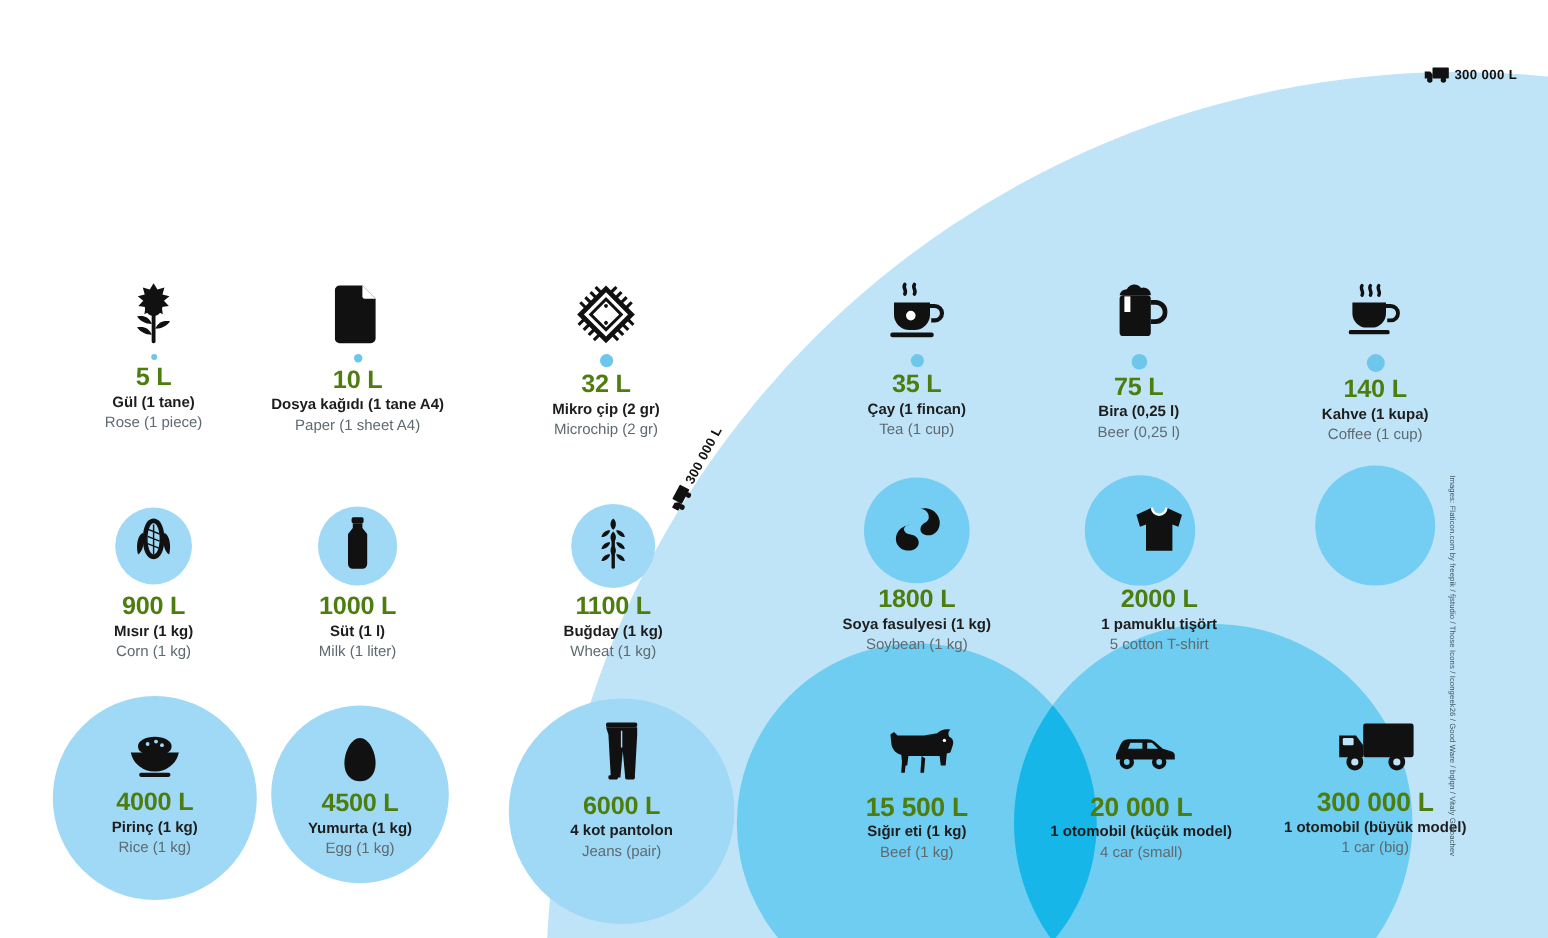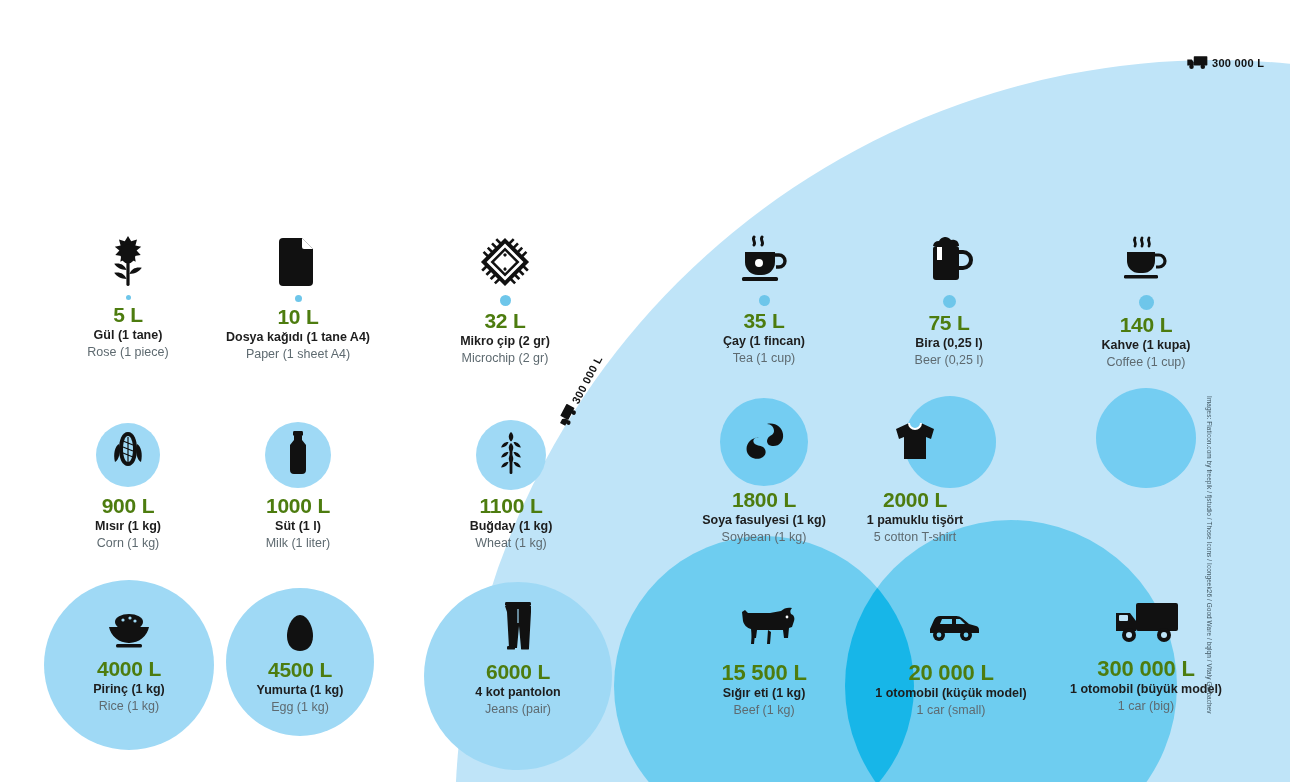--- a/index.html
+++ b/index.html
@@ -309,21 +309,21 @@
       <svg width="46" height="42" viewBox="0 0 46 42" fill="#111">
         <path d="M26 3c8-2 15 3 16 10s-4 13-11 12c-5-.7-6-5-4-8s6-3 6-7-3-7-7-7z"></path>
         <path d="M18 16c-9 1-14 8-12 15 2 6 10 9 16 5 4-3 3-8 0-10s-7-1-9-4 1-6 5-6z"></path>
       </svg>
     </div>
     <div class="amount" style="margin-top:4px;">1800 L</div>
     <div class="label-tr">Soya fasulyesi (1 kg)</div>
     <div class="label-en">Soybean (1 kg)</div>
   </div>
 
-  <div class="item" id="item-10" style="left:815px;top:400px;text-align:center;">
+  <div class="item" id="item-10" style="left:866px;top:400px;text-align:center;">
     <div class="icon" style="height:84px;align-items:center;">
       <svg width="46" height="42" viewBox="0 0 46 42" fill="#111">
         <path d="M17 2L4 8l3 10 5-2v22h22V16l5 2 3-10L29 2a6 6 0 0 1-12 0z"></path>
         <path d="M17 2a6 6 0 0 0 12 0" stroke="#fff" stroke-width="2" fill="none"></path>
       </svg>
     </div>
     <div class="amount" style="margin-top:4px;">2000 L</div>
     <div class="label-tr">1 pamuklu tişört</div>
     <div class="label-en">5 cotton T-shirt</div>
   </div>
@@ -391,21 +391,21 @@
         <path d="M22 10h10v5H20z" fill="#6ecdf0"></path>
         <path d="M36 10h4l5 5H36z" fill="#6ecdf0"></path>
         <circle cx="19" cy="26" r="6"></circle>
         <circle cx="19" cy="26" r="2.4" fill="#6ecdf0"></circle>
         <circle cx="46" cy="26" r="6"></circle>
         <circle cx="46" cy="26" r="2.4" fill="#6ecdf0"></circle>
       </svg>
     </div>
     <div class="amount big" style="margin-top:6px;">20 000 L</div>
     <div class="label-tr">1 otomobil (küçük model)</div>
-    <div class="label-en">1 car (small)</div>
+    <div class="label-en">4 car (small)</div>
   </div>
 
   <div class="item" id="item-17" style="left:1046px;top:592px;">
     <div class="icon" style="height:60px;align-items:center;">
       <svg width="68" height="46" viewBox="0 0 68 46" fill="#111">
         <rect x="24" y="4" width="42" height="28" rx="2"></rect>
         <path d="M4 14h14l6 8v10H4z"></path>
         <rect x="7" y="16" width="9" height="6" rx="1" fill="#bfe4f8"></rect>
         <circle cx="17" cy="36" r="7"></circle>
         <circle cx="17" cy="36" r="3" fill="#bfe4f8"></circle>

